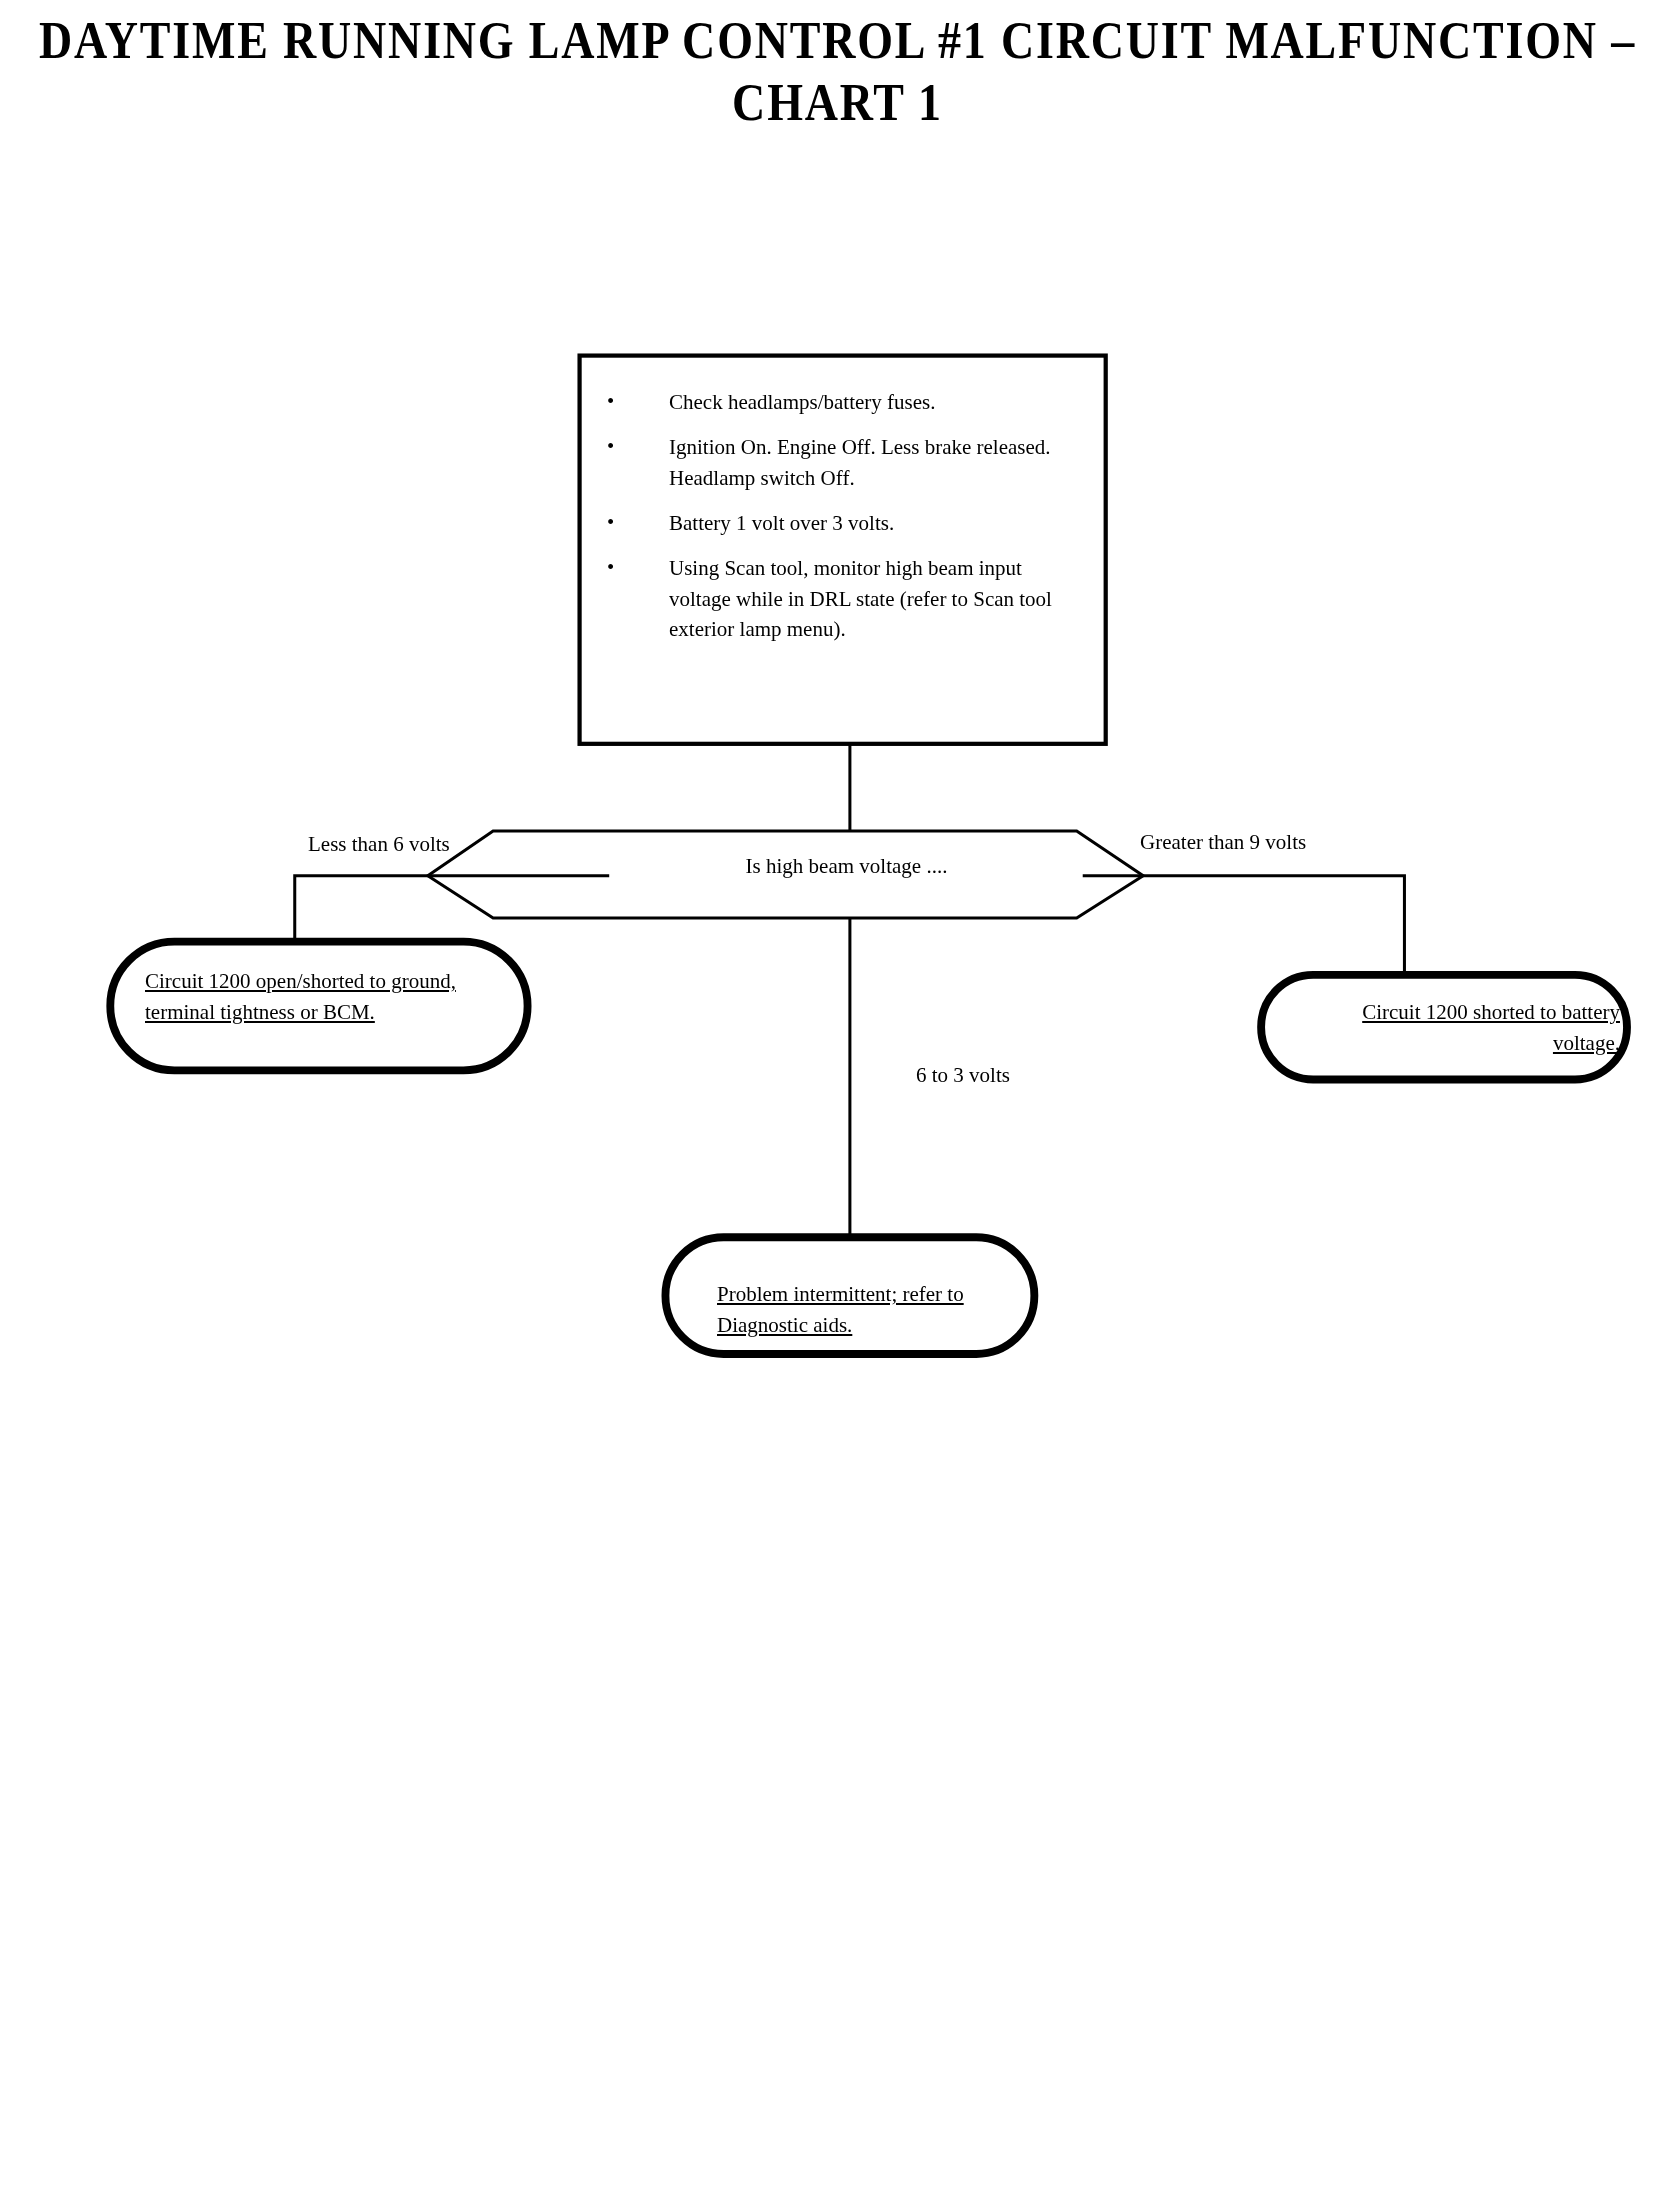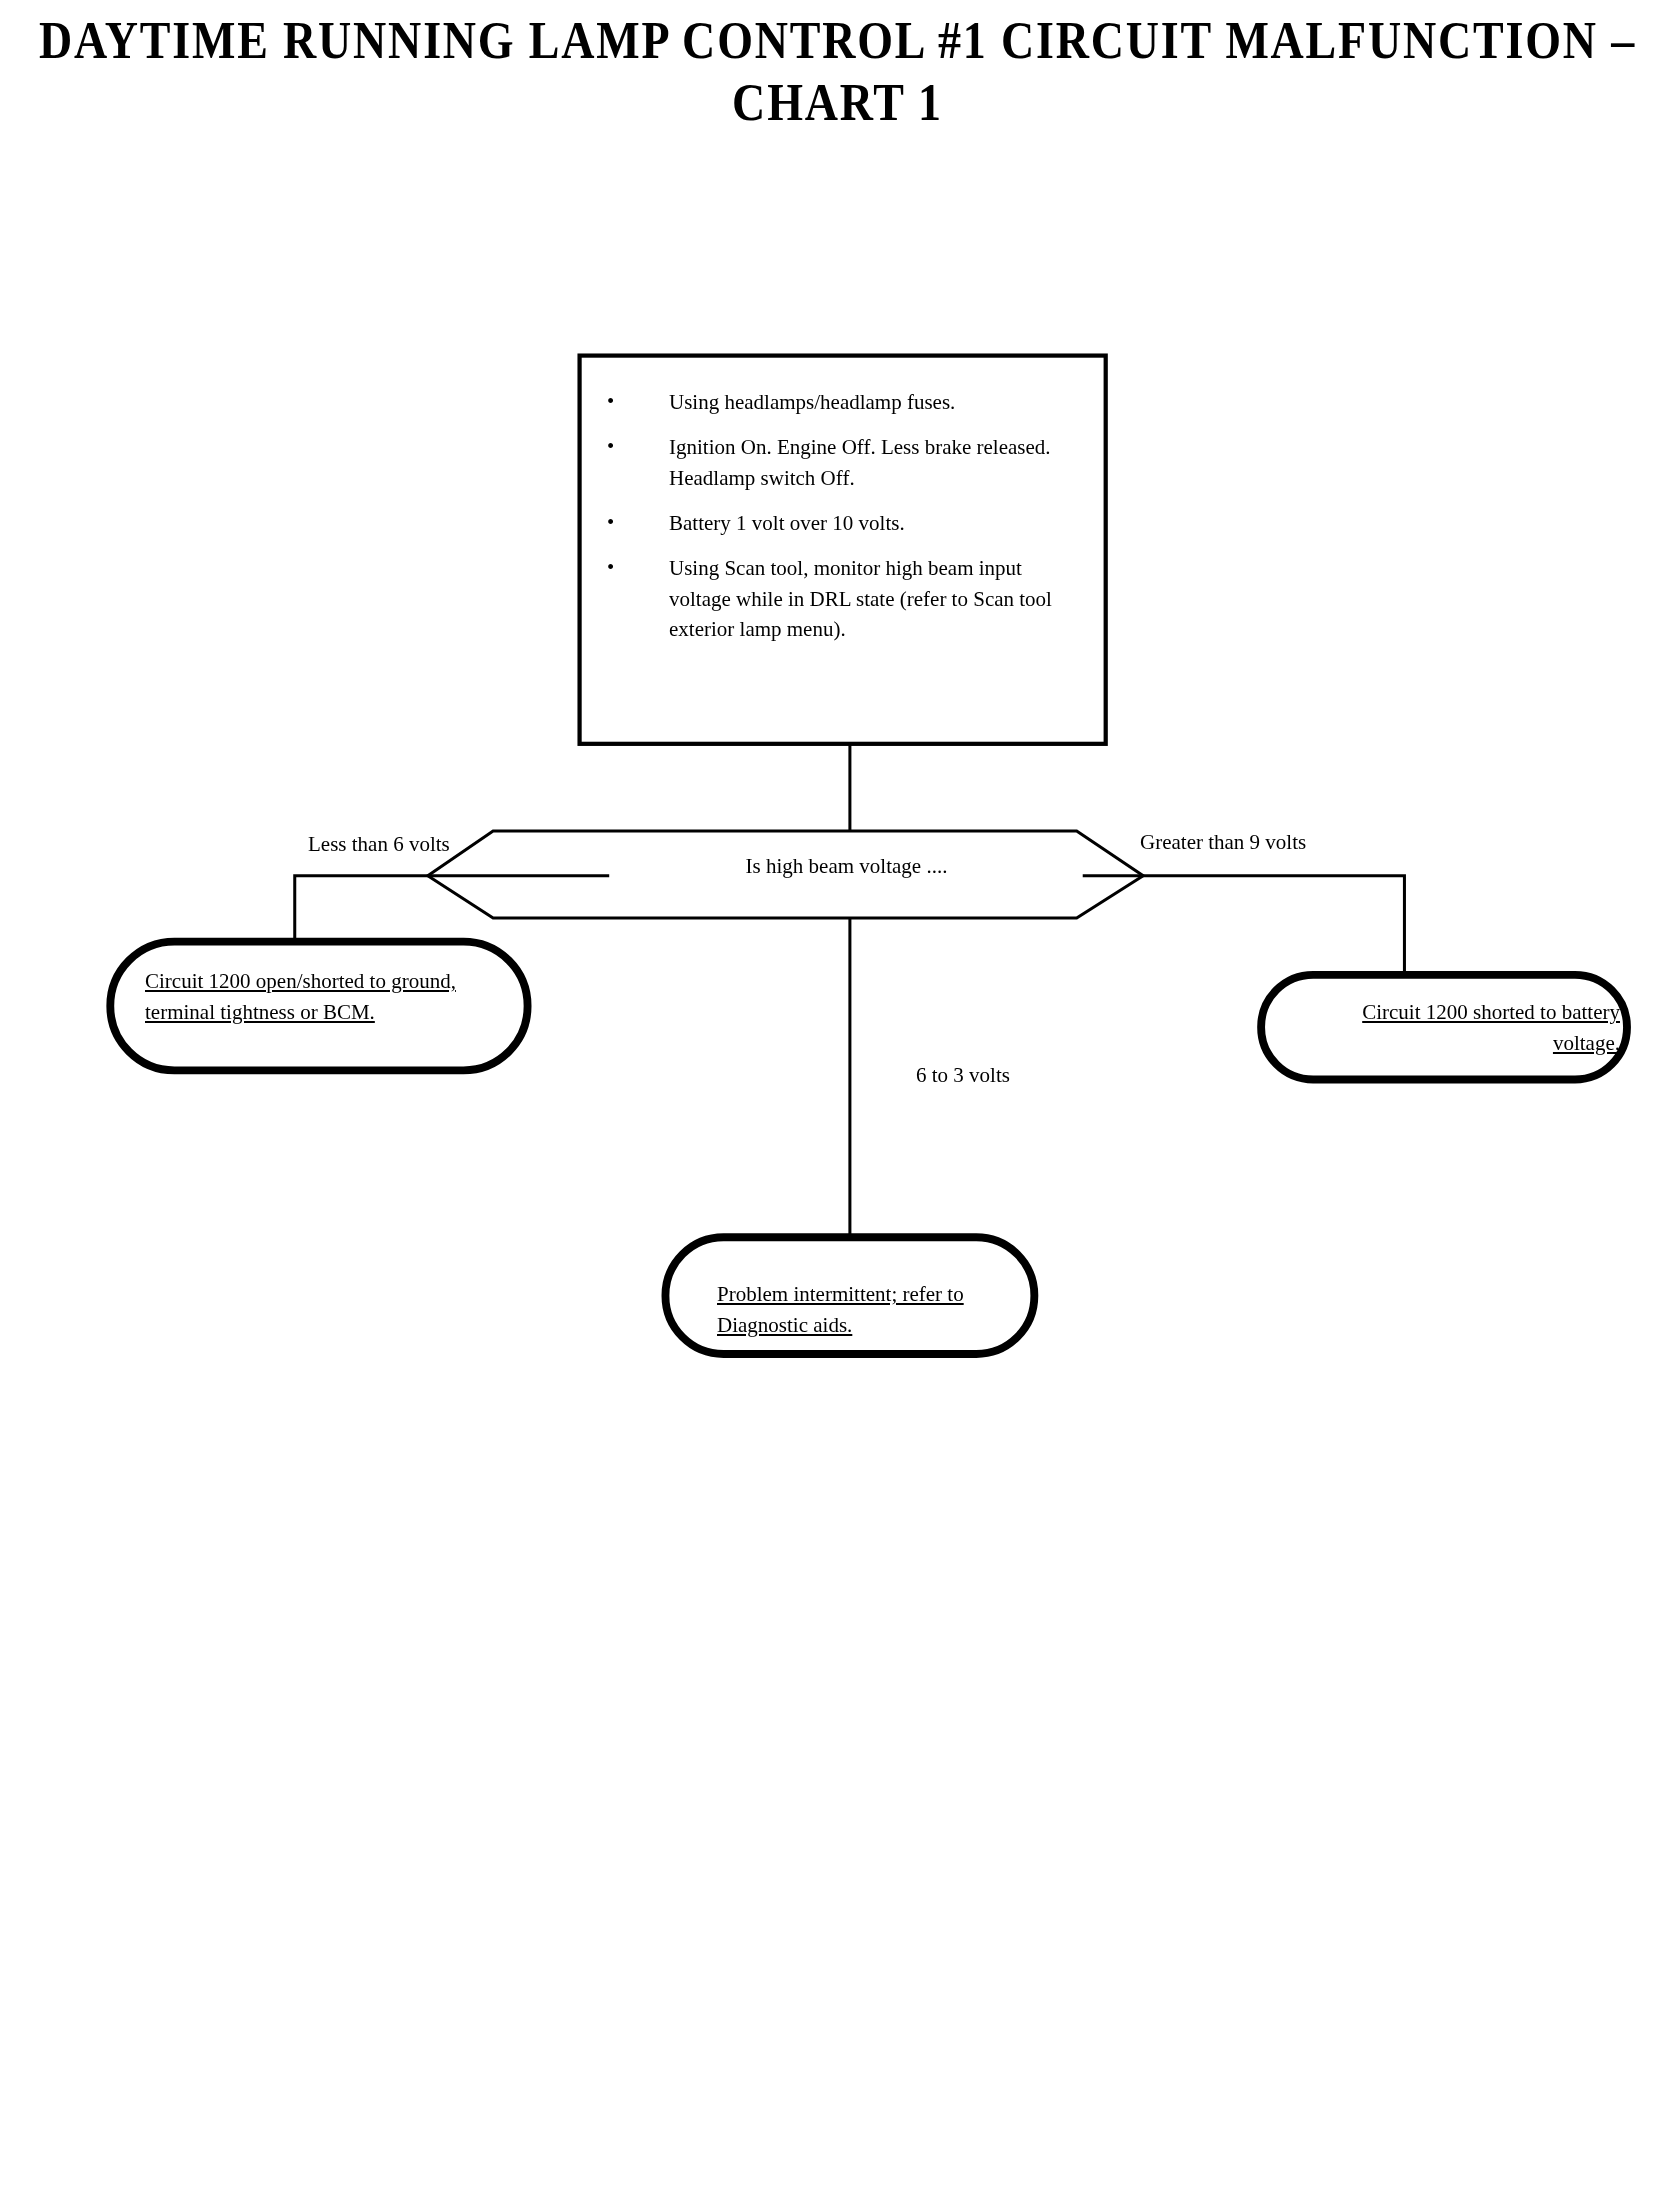--- a/index.html
+++ b/index.html
@@ -143,29 +143,29 @@
 
     <rect class="thick" x="2085" y="1612" width="605" height="173" rx="86" ry="86"></rect>
 
     <rect class="thick" x="1100" y="2046" width="610" height="193" rx="96" ry="96"></rect>
   </svg>
 
   <div class="txt" id="instruction-box-text">
     <ul>
       <li>
         <span class="bullet">•</span>
-        <span>Using headlamps/headlamp fuses.</span>
+        <span>Check headlamps/battery fuses.</span>
       </li>
       <li>
         <span class="bullet">•</span>
         <span>Ignition On. Engine Off. Less brake released. Headlamp switch Off.</span>
       </li>
       <li>
         <span class="bullet">•</span>
-        <span>Battery 1 volt over 10 volts.</span>
+        <span>Battery 1 volt over 3 volts.</span>
       </li>
       <li>
         <span class="bullet">•</span>
         <span>Using Scan tool, monitor high beam input voltage while in DRL state (refer to Scan tool exterior lamp menu).</span>
       </li>
     </ul>
   </div>
 
   <div class="txt" id="decision-label">Is high beam voltage ....</div>
 

